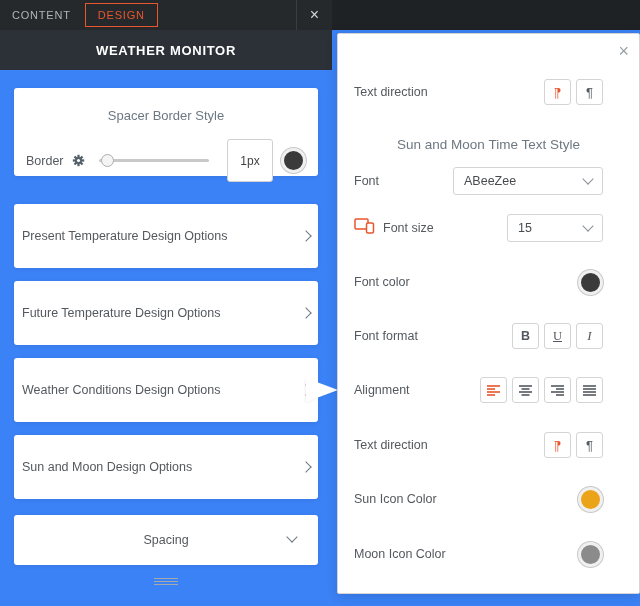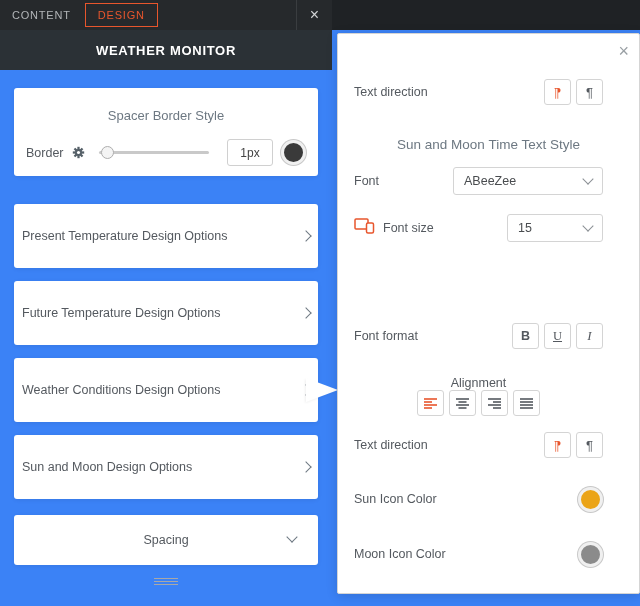--- a/index.html
+++ b/index.html
@@ -20,21 +20,21 @@
   .left-col { position:absolute; left:0; top:70px; width:332px; }
   .card { margin:0 14px 13px; background:#fff; border-radius:3px; box-shadow:0 1px 4px rgba(0,0,0,.08); }
   .spacer-card { margin-top:18px; height:88px; margin-bottom:28px; padding:20px 12px 0; }
   .spacer-title { text-align:center; color:#6d7882; font-size:13px; }
   .spacer-row { display:flex; align-items:center; margin-top:16px; gap:8px; }
   .border-label { font-size:12.5px; color:#54595f; }
   .gear { display:flex; align-items:center; cursor:pointer; }
   .slider { flex:1; height:13px; position:relative; margin:0 10px 0 6px; cursor:pointer; }
   .slider-track { position:absolute; left:0; right:0; top:5px; height:3px; background:#c9c9c9; border-radius:2px; }
   .slider-thumb { position:absolute; left:2px; top:0; width:13px; height:13px; border-radius:50%; background:#f4f4f4; border:1px solid #aeaeae; cursor:pointer; }
-  .pxinput { width:46px; height:27px; border:1px solid #d0d0d0; border-radius:3px; text-align:center; font-size:12px; color:#444; font-family:"Liberation Sans",sans-serif; background:#fff; }
+  .pxinput { width:46px; height:43px; border:1px solid #d0d0d0; border-radius:3px; text-align:center; font-size:12px; color:#444; font-family:"Liberation Sans",sans-serif; background:#fff; }
   .swatch { width:25px; height:25px; border-radius:50%; border:3px solid #f0f0f0; box-shadow:0 0 0 1px #c9c9c9; cursor:pointer; flex:0 0 auto; }
 
   .opt-card { height:64px; display:flex; align-items:center; justify-content:space-between; padding:0 8px; cursor:pointer; }
   .opt-label { font-size:12.5px; color:#54595f; }
   .chev { width:8px; height:8px; border-right:1.6px solid #6d7882; border-bottom:1.6px solid #6d7882; display:inline-block; }
   .chev.right { transform:rotate(-45deg); }
   .chev.down { transform:rotate(45deg); margin-top:-4px; }
 
   .spacing-card { height:50px; margin-top:16px; display:flex; align-items:center; justify-content:center; position:relative; cursor:pointer; }
   .spacing-card .chev { position:absolute; right:22px; top:22px; }
@@ -176,37 +176,41 @@
           </svg>
         </span>
         <span class="plabel">Font size</span>
       </div>
       <div class="select size">
         <span class="select-value">15</span>
         <span class="chev down"></span>
       </div>
     </div>
 
+    <div class="prow" style="top:234px;">
+      <span class="plabel">Font color</span>
+      <div class="swatch" style="background: rgb(58, 58, 58);"></div>
+    </div>
 
     <div class="prow" style="top:288px;">
       <span class="plabel">Font format</span>
       <div class="btn-group">
         <div class="ibtn">
             <span class="fmt-b">B</span>
           </div>
         <div class="ibtn">
             <span class="fmt-u">U</span>
           </div>
         <div class="ibtn">
             <span class="fmt-i">I</span>
           </div>
       </div>
     </div>
 
-    <div class="prow" style="top:342px;flex-direction:column;">
+    <div class="prow" style="top:342px;">
       <span class="plabel">Alignment</span>
       <div class="btn-group">
         <div class="ibtn active">
           <svg class="align-icon" width="13" height="11" viewBox="0 0 13 11" stroke="currentColor" stroke-width="1.6">
             <line x1="0" y1="1" x2="13" y2="1"></line>
               <line x1="0" y1="4" x2="8" y2="4"></line>
               <line x1="0" y1="7" x2="13" y2="7"></line>
               <line x1="0" y1="10" x2="8" y2="10"></line>
           </svg>
         </div>

